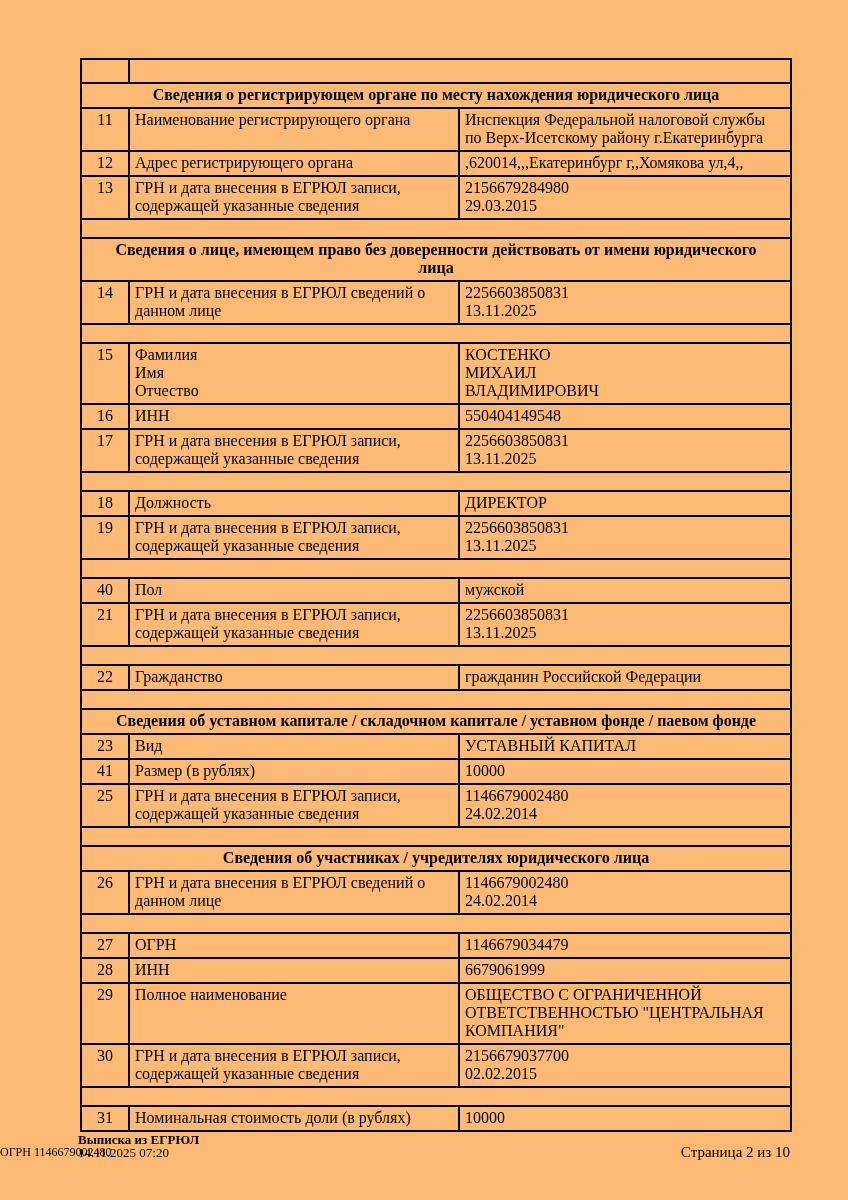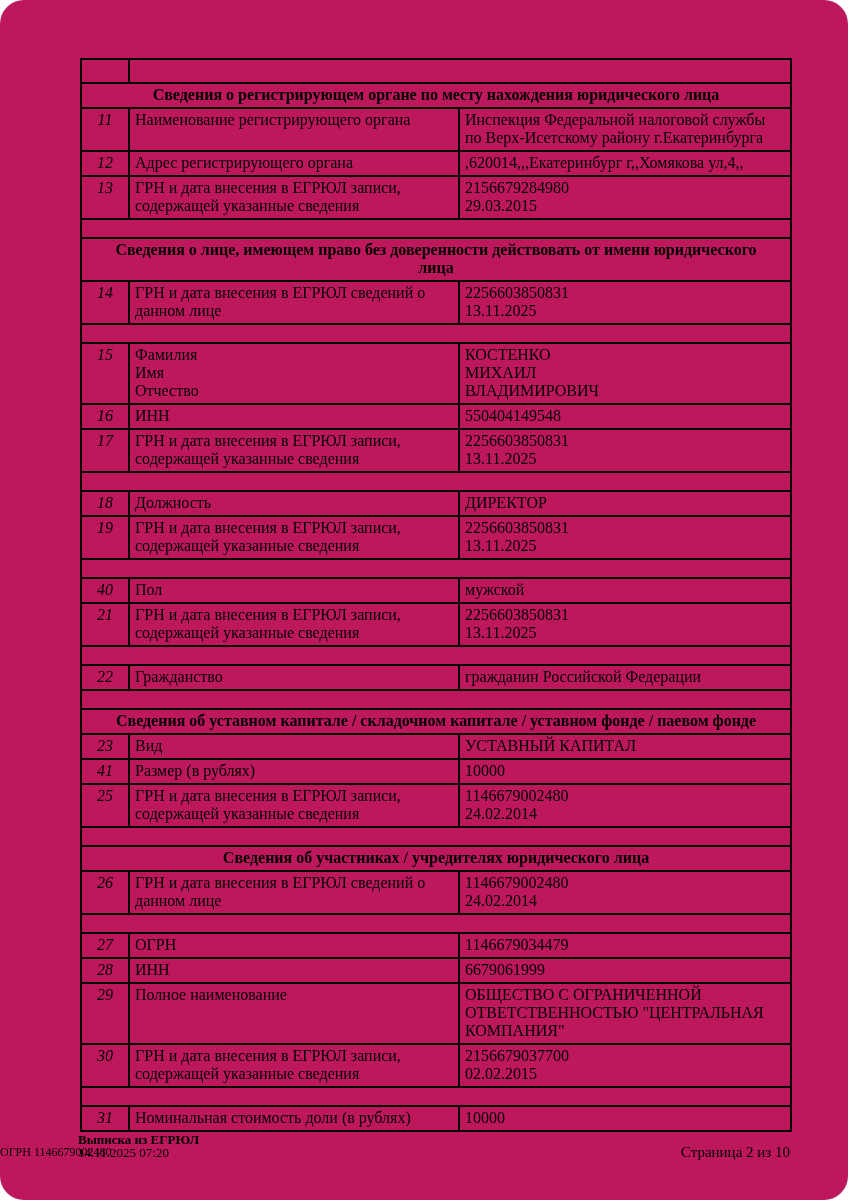--- a/index.html
+++ b/index.html
@@ -6,22 +6,21 @@
     margin: 0; padding: 0;
     width: 848px; height: 1200px;
     background: #ffffff;
     font-family: "Liberation Serif", "DejaVu Serif", serif;
     color: #000000;
     overflow: hidden;
   }
   .page {
     position: relative;
     width: 848px; height: 1200px;
-    background: #be185d;
-    border-radius: 24px;
+    background: #fdba74;
   }
   table.egrul {
     position: absolute;
     left: 80px; top: 58px;
     width: 710px;
     border-collapse: collapse;
     table-layout: fixed;
   }
   col.w-num   { width: 48px; }
   col.w-label { width: 330px; }
@@ -32,21 +31,20 @@
     font-size: 16px;
     line-height: 18px;
     vertical-align: top;
     white-space: pre-line;
     overflow: hidden;
   }
   td.c-num {
     text-align: center;
     padding-left: 1px;
     padding-right: 1px;
-    font-style: italic;
   }
   td.c-section {
     font-weight: bold;
     text-align: center;
     line-height: 19px;
     padding: 2px 4px 3px 4px;
   }
   td.sp { height: 12px; padding: 0; }
   td.sp-top { height: 17px; }
   .footer-left {

